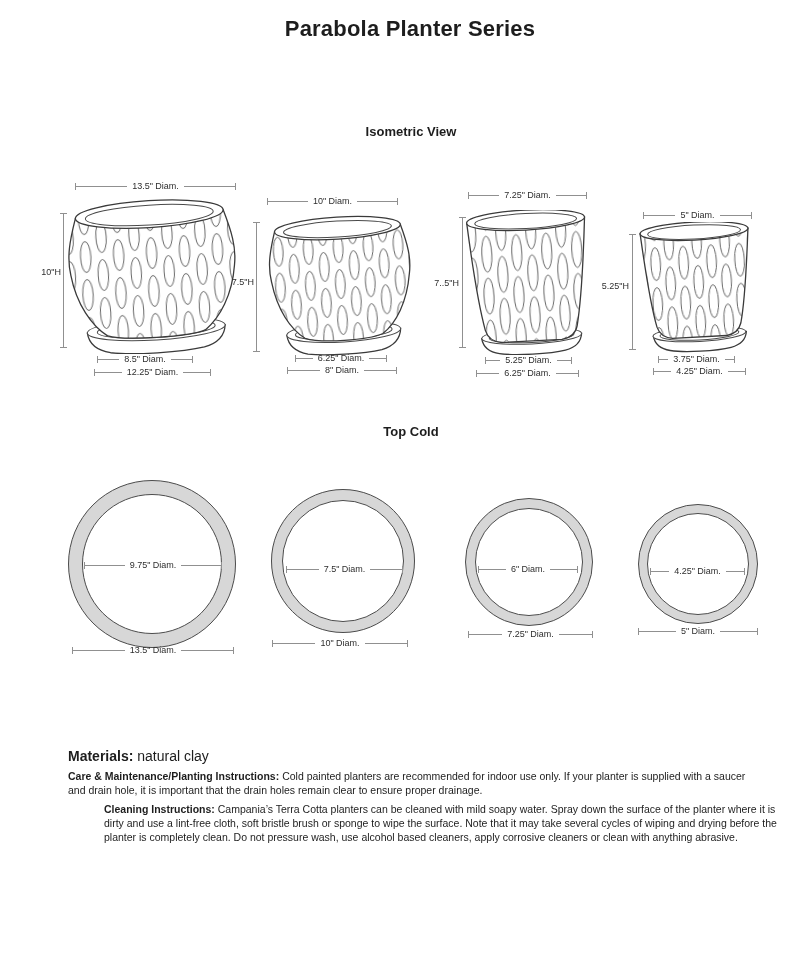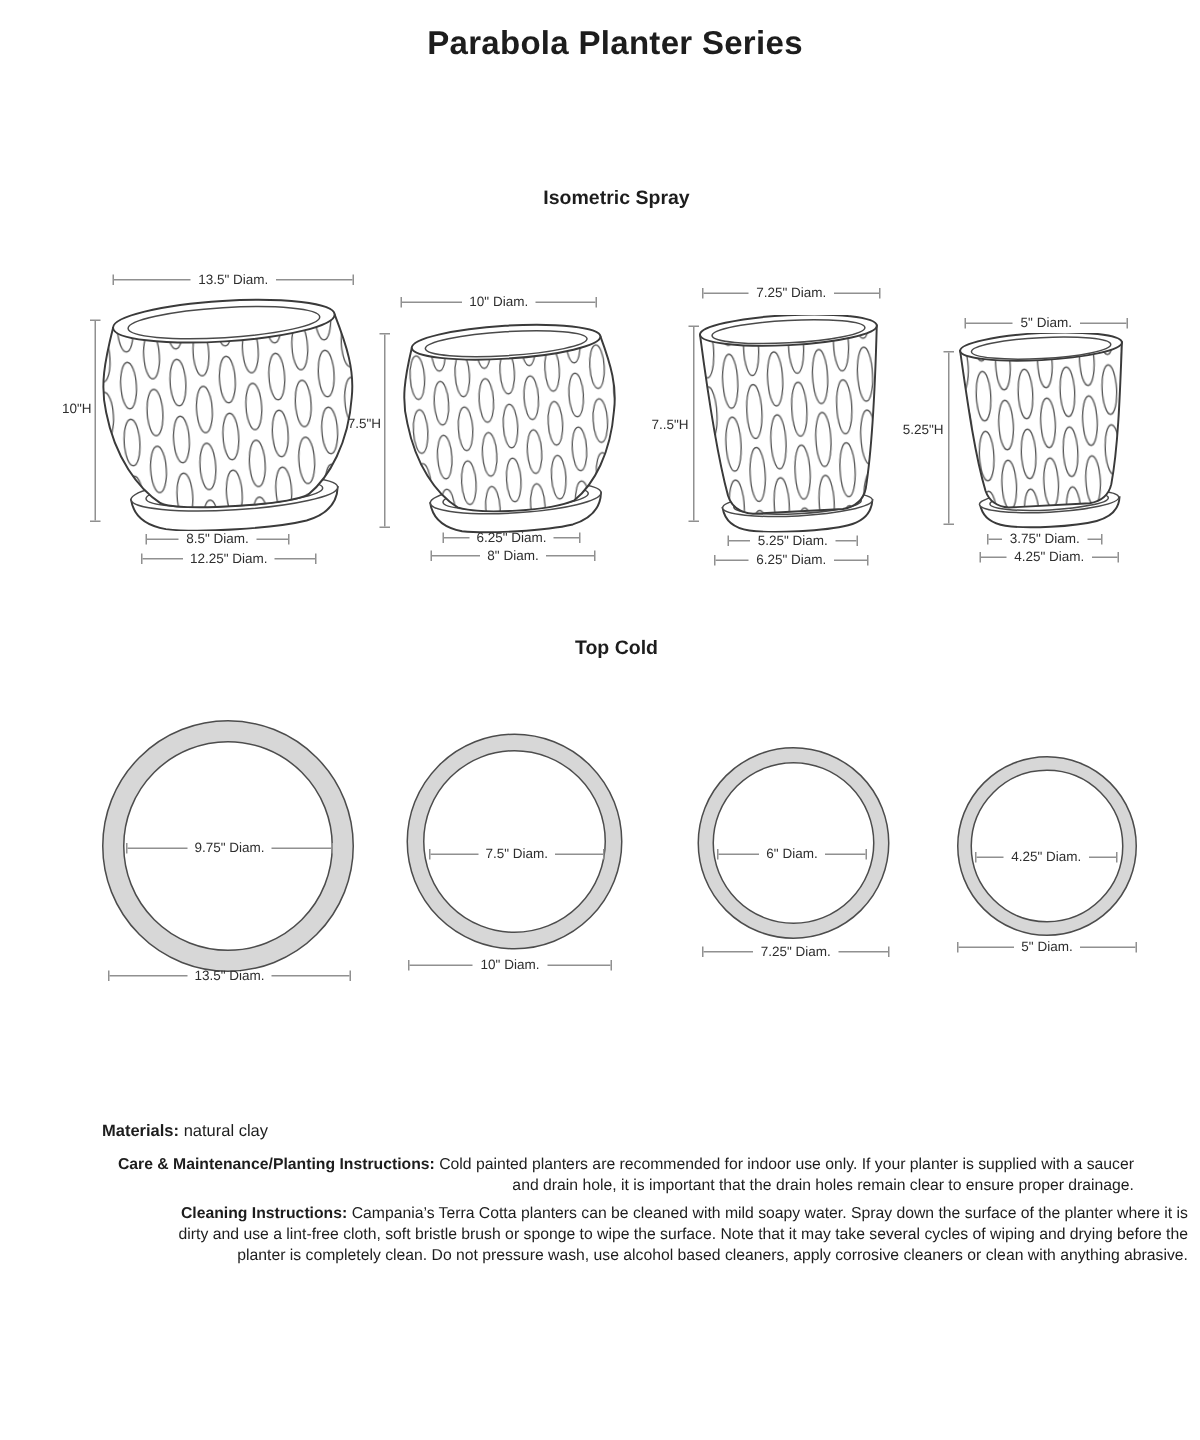--- a/index.html
+++ b/index.html
@@ -30,40 +30,40 @@
   .fw{fill:#ffffff;}
   .fn{fill:none;}
   .fp1{fill:url(#dp1);} .fp2{fill:url(#dp2);} .fp3{fill:url(#dp3);} .fp4{fill:url(#dp4);}
   .dmp{fill:none;stroke:#575757;stroke-width:0.9;}
 
   
   .ring{position:absolute;border-radius:50%;background:#d7d7d7;border:1.3px solid #4c4c4c;box-sizing:border-box;}
   .ring-inner{position:absolute;border-radius:50%;background:#ffffff;border:1.3px solid #4c4c4c;box-sizing:border-box;}
 
   
-  .materials{position:absolute;left:68px;top:748px;font-size:11px;}
-  .para{position:absolute;left:68px;width:688px;font-size:10.5px;line-height:1.32;text-align:right;}
+  .materials{position:absolute;left:68px;top:748px;font-size:14px;}
+  .para{position:absolute;left:68px;width:688px;font-size:10.5px;line-height:1.32;}
   .care{top:770px;}
   .cleaning{top:803px;margin-left:36px;}
   .para strong,.materials strong{font-weight:bold;}
 
   
   .footer-rule{position:absolute;left:40px;right:40px;top:908px;height:1.5px;background:#232323;}
   .footer-line{position:absolute;left:0;right:0;text-align:center;font-size:11px;}
   .footer-line1{top:913px;}
   .footer-line2{top:928px;}
   .site-link{color:#4a86c8;text-decoration:underline;cursor:pointer;}
 </style>
 </head>
 <body>
 
 <div class="page">
 
   <div class="title">Parabola Planter Series</div>
-  <div class="sec-heading iso-heading">Isometric Spray</div>
+  <div class="sec-heading iso-heading">Isometric View</div>
 
   <svg class="pot" style="left:46px;top:196px" width="190" height="158" viewBox="0 0 190 158">
     <defs>
       <pattern id="dp1" patternUnits="userSpaceOnUse" width="33" height="38">
         <ellipse class="dmp" cx="8" cy="19" rx="5.2" ry="15.5"></ellipse>
         <ellipse class="dmp" cx="24.5" cy="0" rx="5.2" ry="15.5"></ellipse>
         <ellipse class="dmp" cx="24.5" cy="38" rx="5.2" ry="15.5"></ellipse>
       </pattern>
       <pattern id="dp2" patternUnits="userSpaceOnUse" width="30" height="36">
         <ellipse class="dmp" cx="7.5" cy="18" rx="4.8" ry="14.5"></ellipse>

